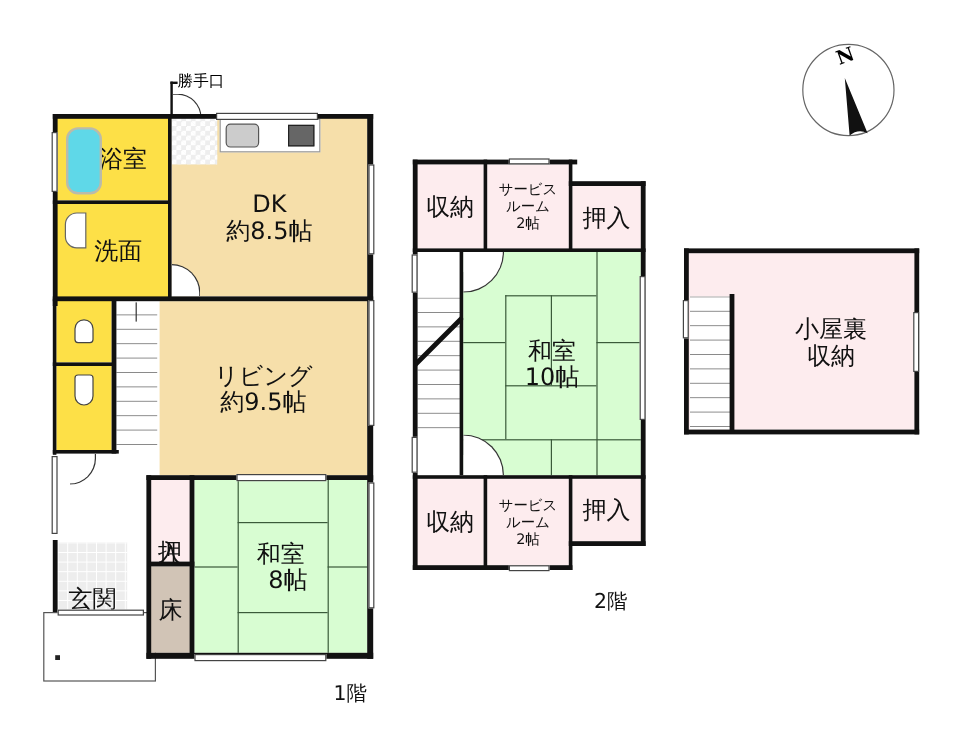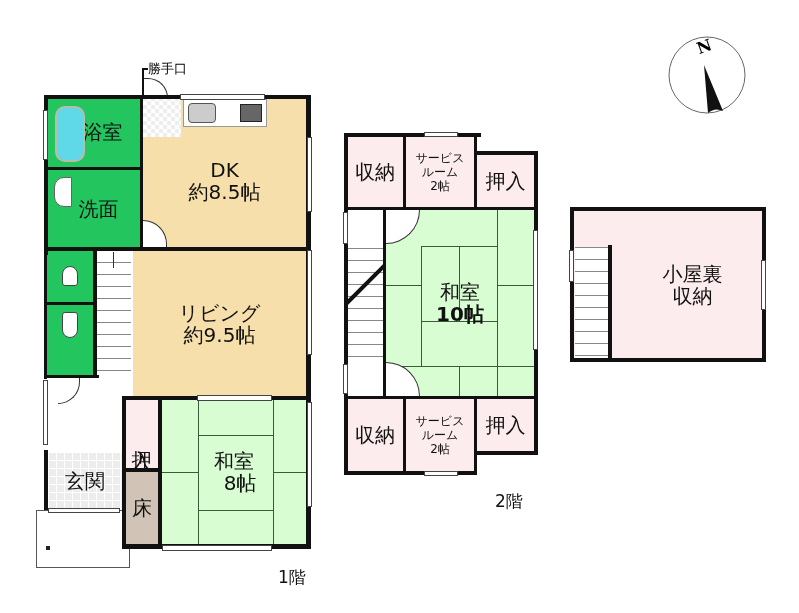--- a/index.html
+++ b/index.html
@@ -7,21 +7,21 @@
          font-family:"DejaVu Sans","Liberation Sans",sans-serif; }
   .abs { position:absolute; box-sizing:border-box; }
   .room { position:absolute; box-sizing:border-box; display:flex; flex-direction:column;
           align-items:center; justify-content:center; text-align:center; color:#111; }
   .lbl { font-size:20px; line-height:22px; white-space:nowrap; }
   .lbl-sm { font-size:12px; line-height:14px; white-space:nowrap; }
   .wall { position:absolute; background:#111; }
   .win { position:absolute; background:#fff; border:1px solid #444; box-sizing:border-box; }
   .floor-label { position:absolute; font-size:17px; color:#111; }
   .c-kitchen { background:#f6dfaa; }
-  .c-water { background:#22c55e; }
+  .c-water { background:#fde047; }
   .c-tatami { background:#d8fdd2; }
   .c-storage { background:#fdecee; }
   .c-toko { background:#d1c4b6; }
   .c-genkan { background:#ededed;
      background-image:linear-gradient(#fff 1px, transparent 1px), linear-gradient(90deg,#fff 1px, transparent 1px);
      background-size:8px 8px; }
   .c-check { background:#eeeeee;
      background-image:linear-gradient(45deg,#fff 25%,transparent 25%,transparent 75%,#fff 75%),
                       linear-gradient(45deg,#fff 25%,transparent 25%,transparent 75%,#fff 75%);
      background-size:8px 8px; background-position:0 0,4px 4px; }
@@ -53,21 +53,21 @@
   <div class="abs" style="left:62px;top:266px;width:16px;height:20px;border:1px solid #444;border-radius:8px 8px 3px 3px;background:#fff;"></div>
   <div class="room c-water" style="left:47px;top:305px;width:46px;height:70px;"></div>
   <div class="abs" style="left:62px;top:312px;width:16px;height:26px;border:1px solid #444;border-radius:3px 3px 8px 8px;background:#fff;"></div>
 
   <div class="stairs" style="left:97px;top:250px;width:34px;height:125px;"></div>
   <div class="abs" style="left:113px;top:252px;width:1px;height:16px;background:#333;"></div>
 
   <div class="abs" style="left:47px;top:378px;width:75px;height:72px;background:#fff;"></div>
   <div class="abs" style="left:58px;top:378px;width:22px;height:26px;border-right:1px solid #333;border-bottom:1px solid #333;border-bottom-right-radius:22px;"></div>
 
-  <div class="room c-genkan" style="left:48px;top:452px;width:74px;height:58px;">
+  <div class="room c-genkan" style="left:48px;top:452px;width:58px;height:58px;justify-content:flex-end;">
     <span class="lbl">玄関</span>
   </div>
   <div class="abs" style="left:36px;top:510px;width:94px;height:58px;border:1px solid #555;background:#fff;"></div>
   <div class="abs" style="left:46px;top:546px;width:4px;height:4px;background:#222;"></div>
 
   <div class="abs c-check" style="left:143px;top:97px;width:38px;height:40px;"></div>
 
   <div class="room c-kitchen" style="left:143px;top:97px;width:163px;height:150px;">
     <span class="lbl" style="margin-top:18px;">DK</span>
     <span class="lbl">約8.5帖</span>
@@ -145,21 +145,21 @@
     <span class="lbl">押入</span>
   </div>
 
   <div class="abs" style="left:347px;top:210px;width:38px;height:38px;background:#fff;"></div>
   <div class="stairs" style="left:348px;top:248px;width:36px;height:112px;"></div>
   <div class="abs" style="left:347px;top:360px;width:38px;height:36px;background:#fff;"></div>
   <div class="abs" style="left:346px;top:302px;width:56px;height:4px;background:#111;transform:rotate(-45deg);transform-origin:left center;"></div>
 
   <div class="room c-tatami" style="left:386px;top:210px;width:148px;height:186px;">
     <span class="lbl" style="position:relative;z-index:2;">和室</span>
-    <span class="lbl" style="position:relative;z-index:2;font-weight:bold;">10帖</span>
+    <span class="lbl" style="position:relative;z-index:2;">10帖</span>
   </div>
   <div class="tline" style="left:421px;top:246px;width:1px;height:120px;"></div>
   <div class="tline" style="left:497px;top:210px;width:1px;height:186px;"></div>
   <div class="tline" style="left:459px;top:246px;width:1px;height:75px;"></div>
   <div class="tline" style="left:421px;top:246px;width:76px;height:1px;"></div>
   <div class="tline" style="left:421px;top:321px;width:76px;height:1px;"></div>
   <div class="tline" style="left:386px;top:285px;width:35px;height:1px;"></div>
   <div class="tline" style="left:497px;top:285px;width:37px;height:1px;"></div>
   <div class="tline" style="left:386px;top:366px;width:148px;height:1px;"></div>
   <div class="tline" style="left:459px;top:366px;width:1px;height:30px;"></div>

